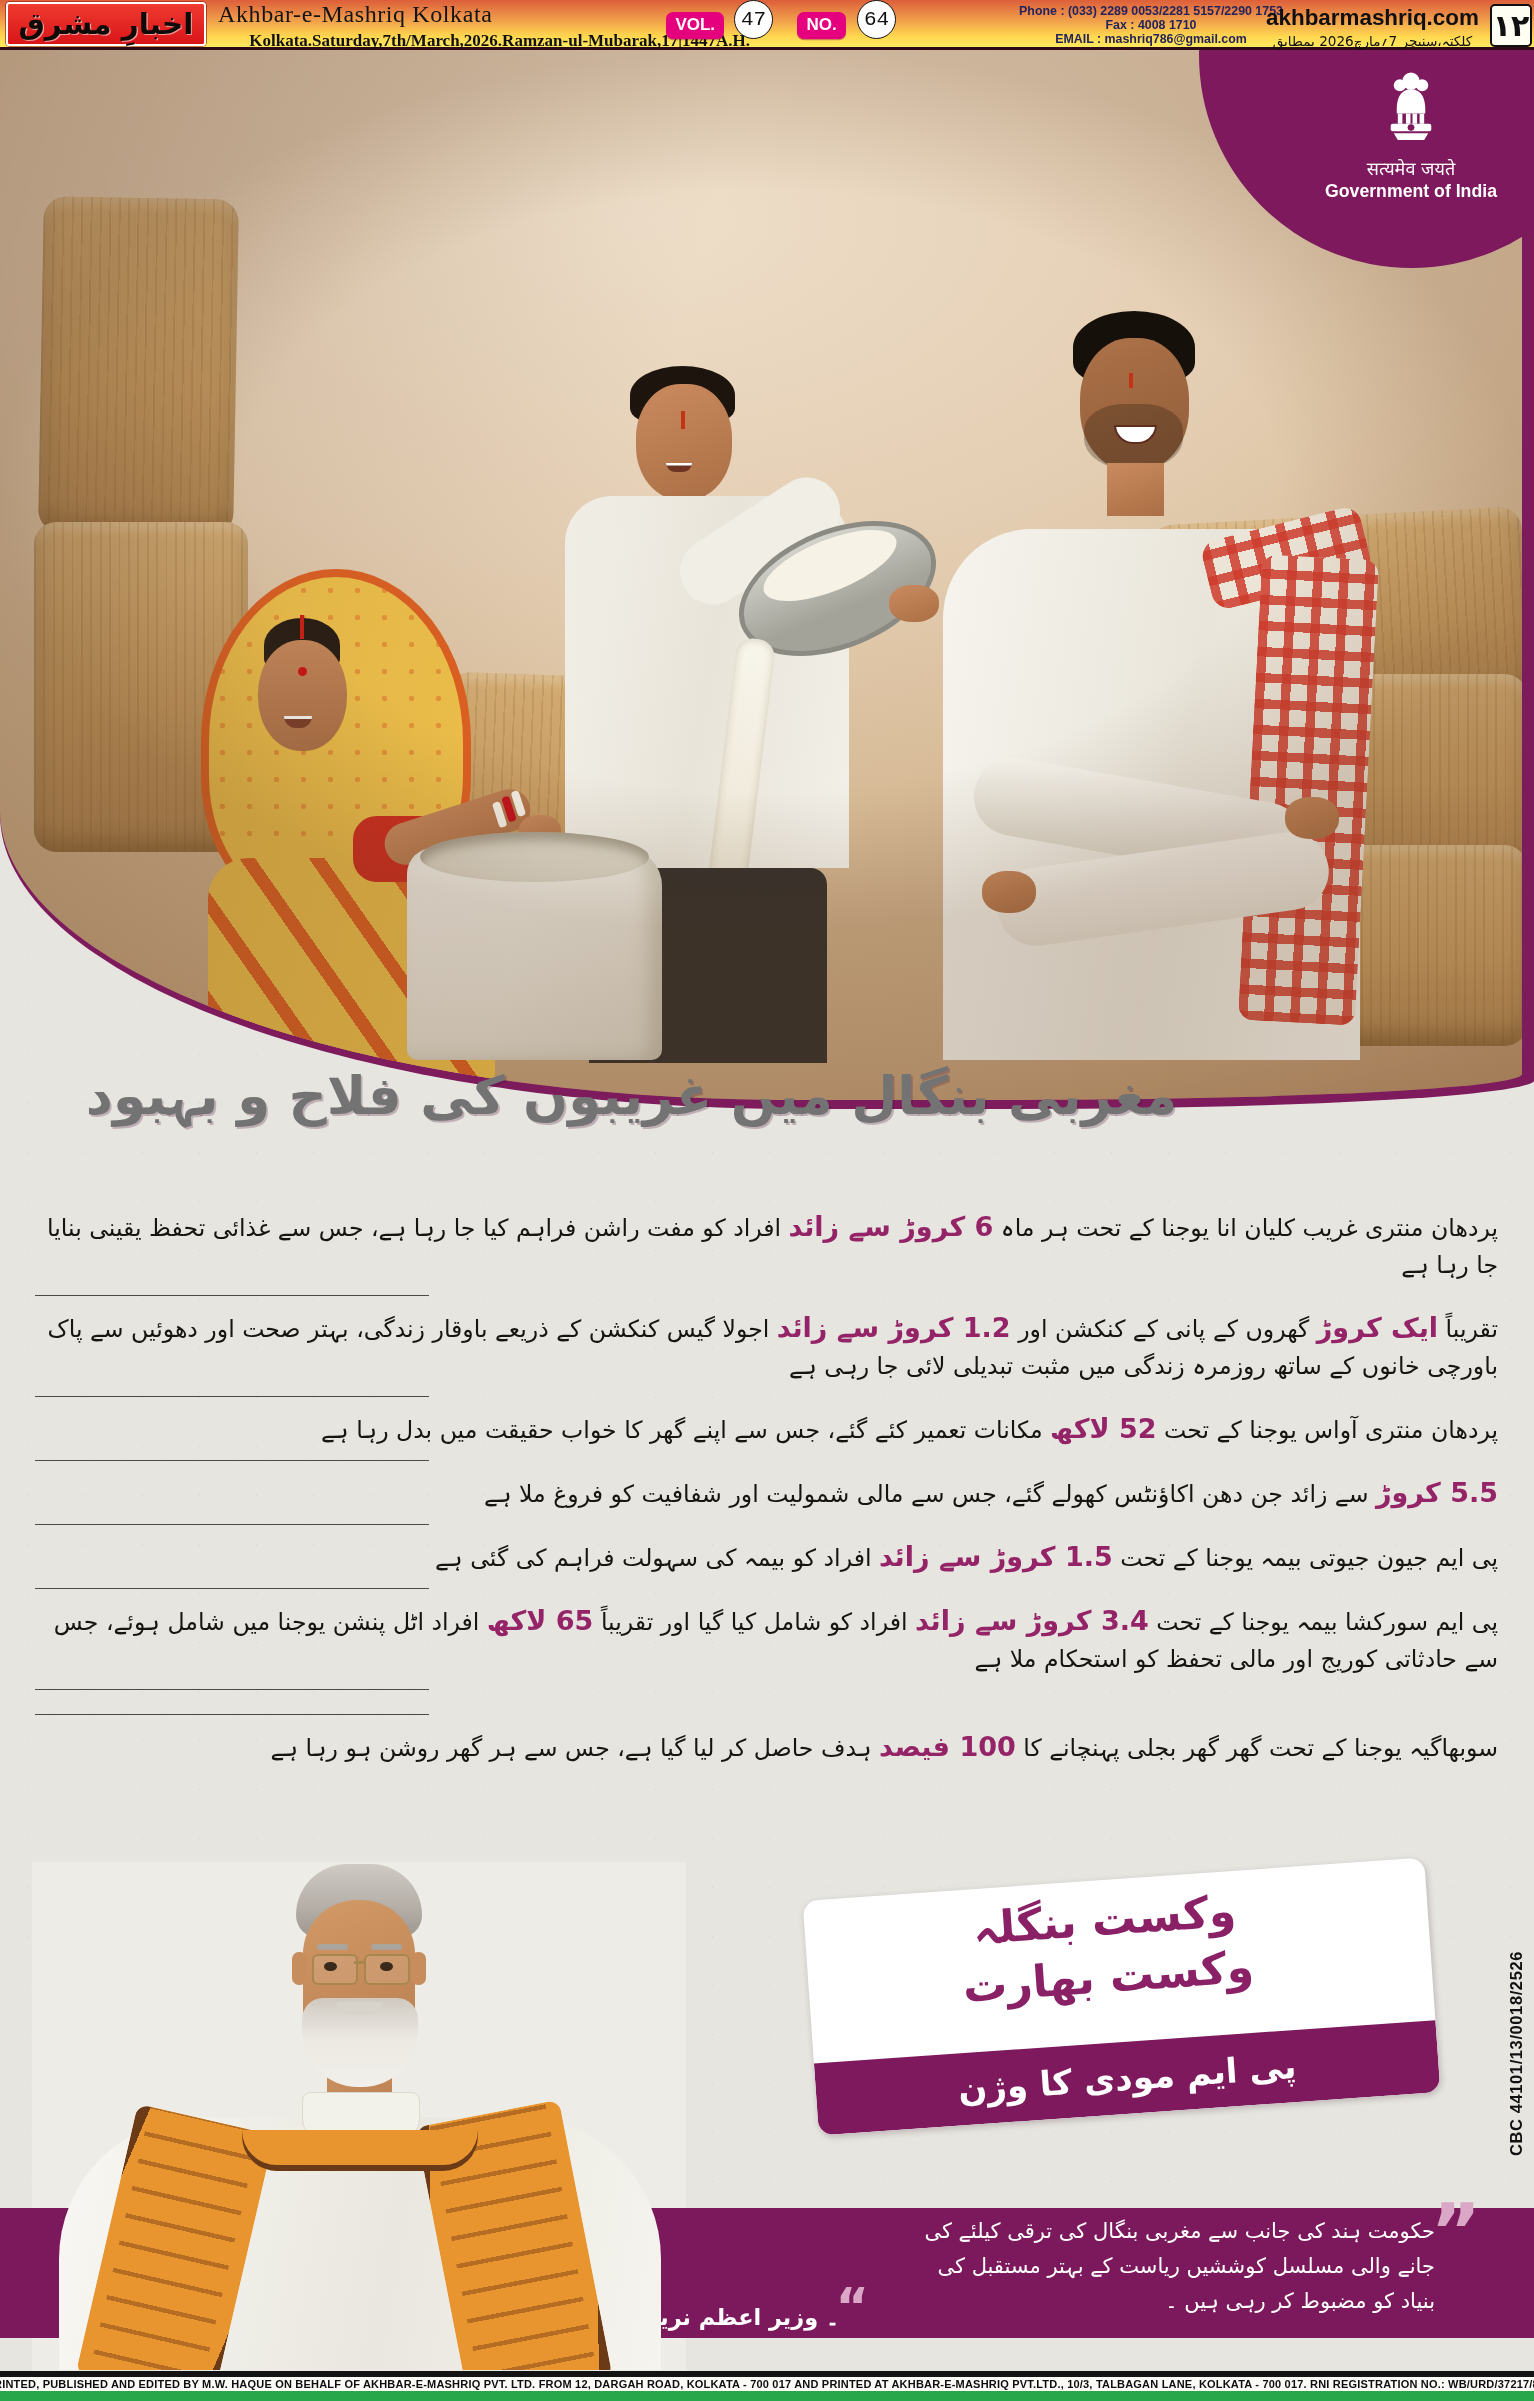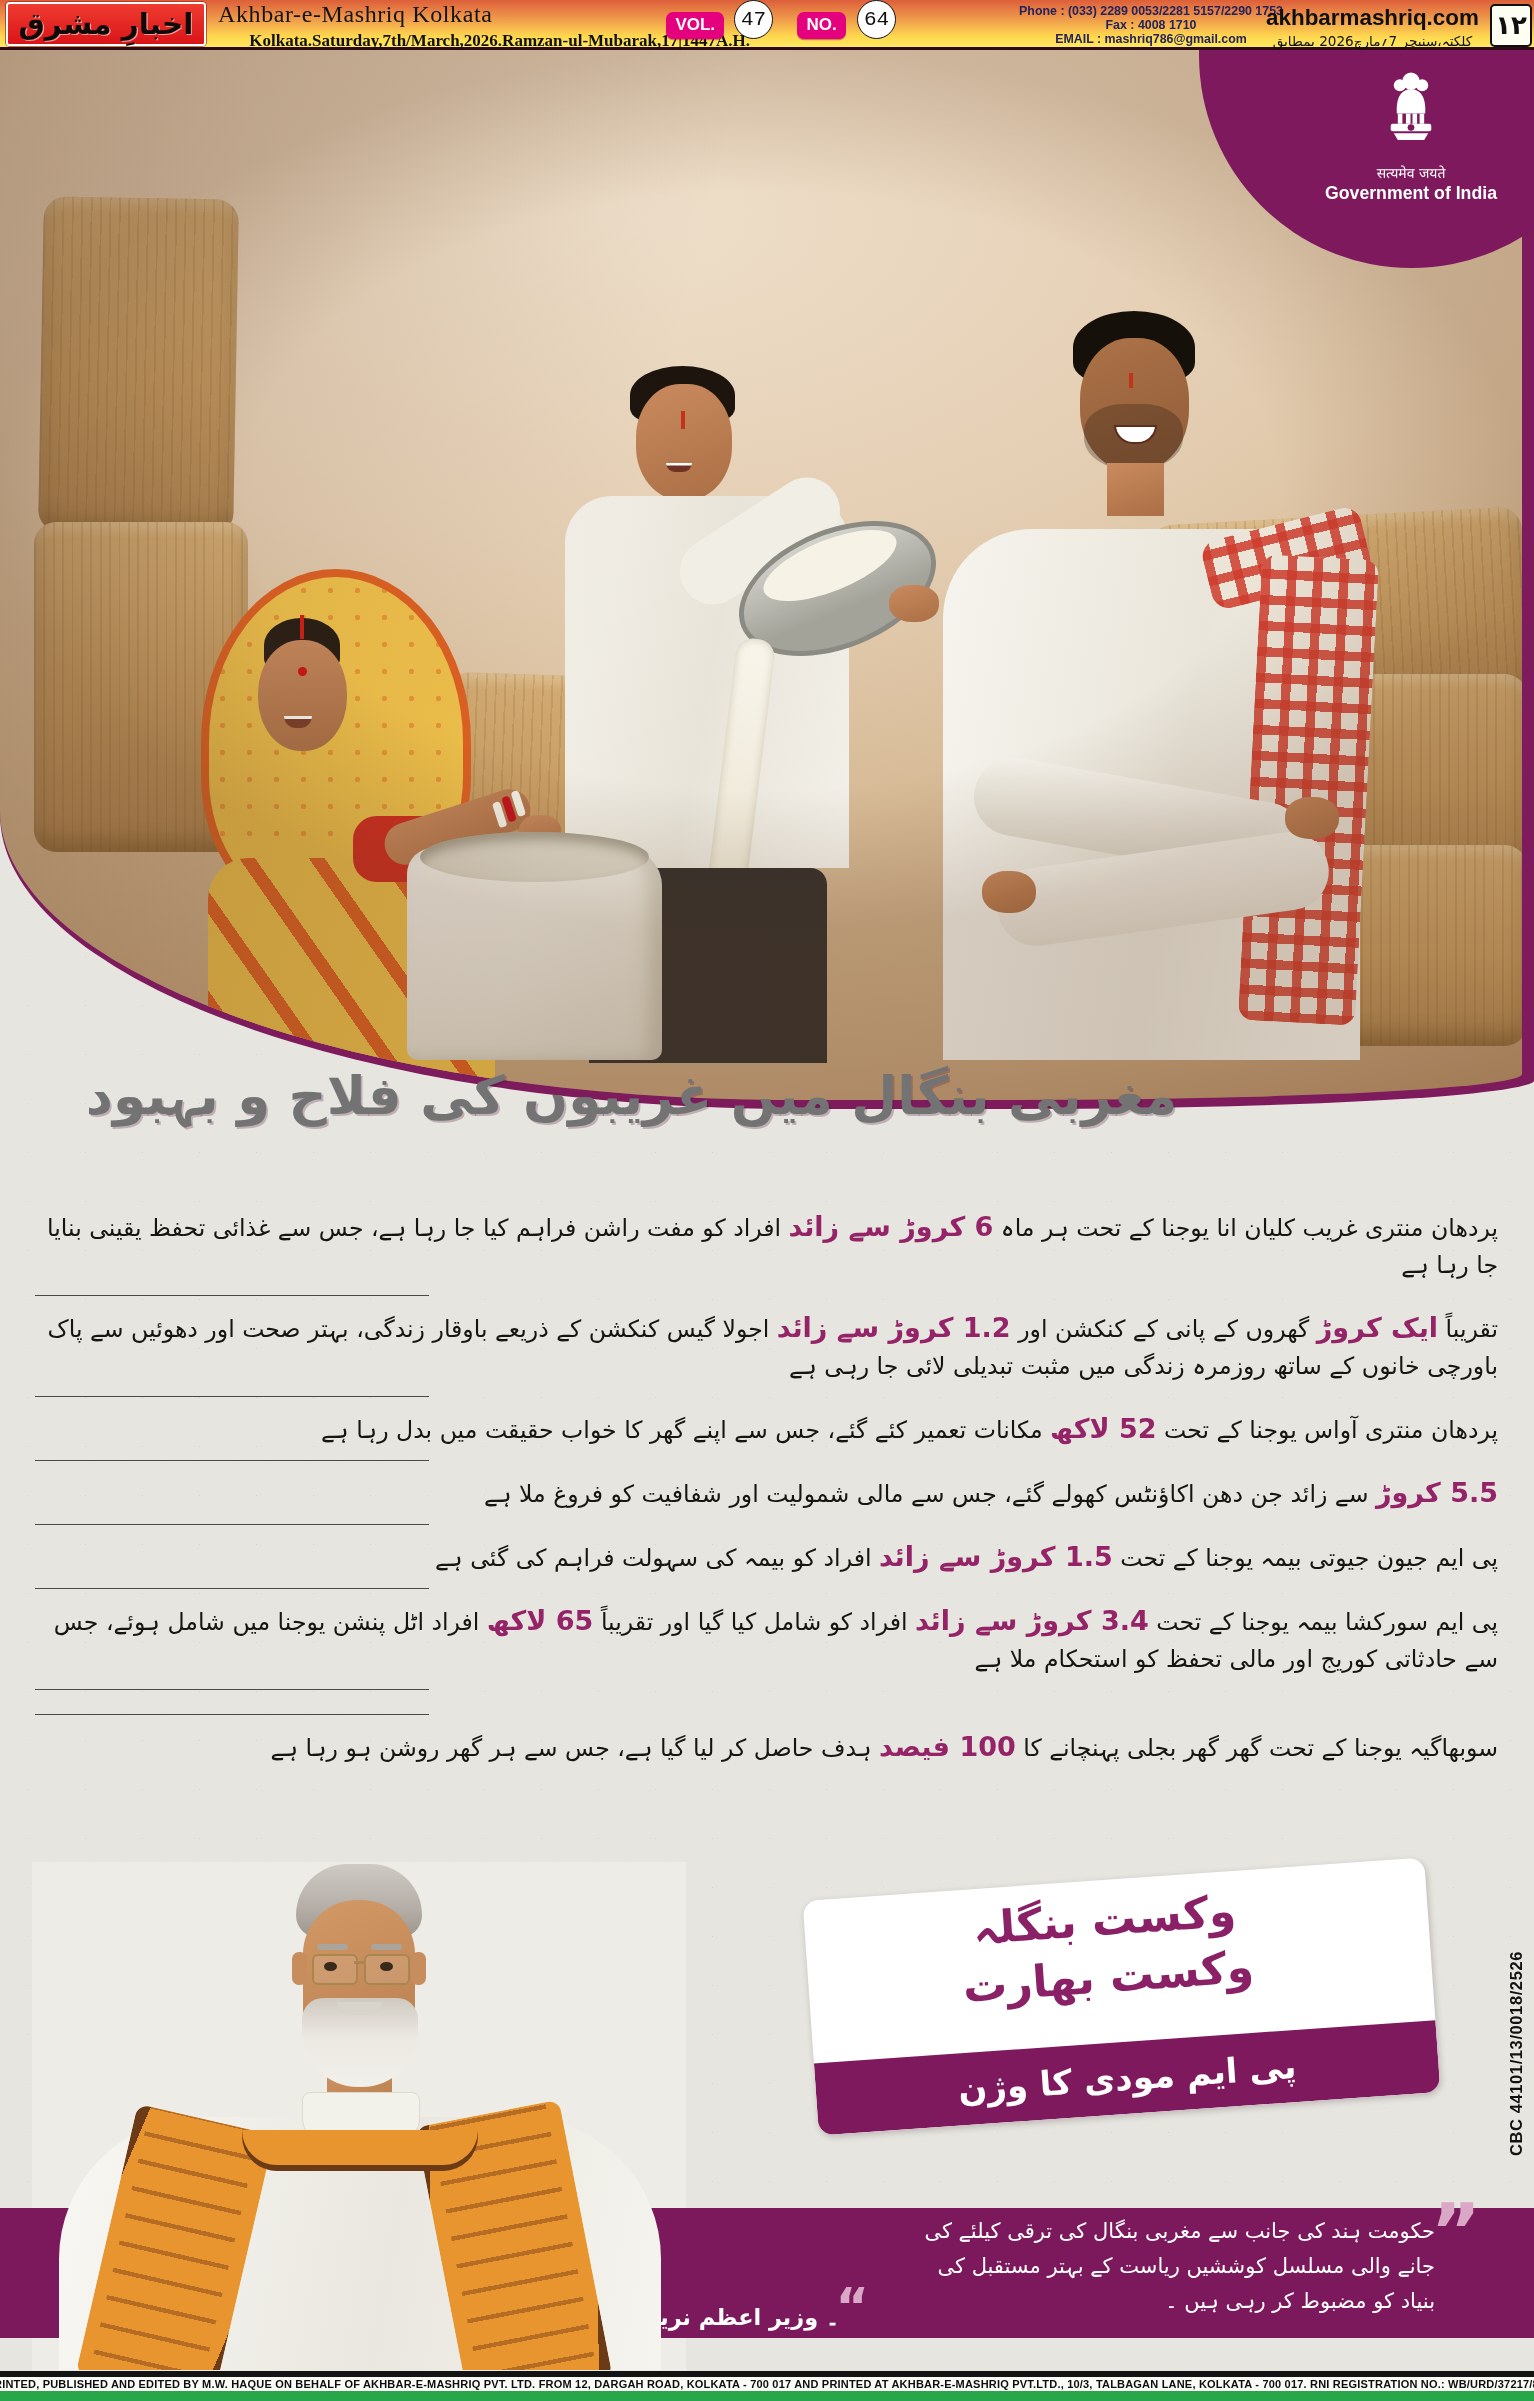--- a/index.html
+++ b/index.html
@@ -26,21 +26,21 @@
   .num-circle{top:0;width:37px;height:37px;background:#fff;border:1.8px solid #141414;border-radius:50%;
     display:flex;align-items:center;justify-content:center;font-family:Liberation Mono, monospace;
     font-size:21px;color:#111;}
   #contact-block{left:962px;top:3.5px;width:378px;text-align:center;color:#24235c;
     font-weight:bold;font-size:12.4px;line-height:14px;font-family:"Liberation Sans",sans-serif;}
   #site-block{left:1263px;top:4.7px;width:219px;text-align:center;}
   #site-url{font-size:22.4px;font-weight:bold;color:#101010;font-family:"Liberation Sans",sans-serif;}
   #urdu-dateline{font-size:13.6px;color:#101010;direction:rtl;margin-top:2.4px;}
   #page-box{left:1490px;top:3.5px;width:38px;height:39px;background:#fffef2;border:2.4px solid #101010;
     border-radius:4.7px;display:flex;align-items:center;justify-content:center;
-    font-size:26px;font-weight:bold;color:#101010;}
+    font-size:30px;font-weight:bold;color:#101010;}
 
   
   #paper{left:0;top:50px;width:1535px;height:2321px;background-color:#e6e5df;
     background-image:radial-gradient(rgba(95,95,84,.12) 0.7px,transparent 1px),
                      radial-gradient(rgba(125,125,108,.10) 0.6px,transparent 0.9px);
     background-size:57px 49px,36px 28px;}
 
   
   #ad-clip{left:0;top:50px;width:1535px;height:1124px;overflow:hidden;}
   #photo-frame{left:0;top:0;width:1535px;height:1059px;background:#7d1b5c;
@@ -54,21 +54,21 @@
   .sack::after{content:"";position:absolute;inset:0;border-radius:22.4px;
     background:repeating-linear-gradient(90deg,rgba(110,78,36,.16) 0 1.8px,transparent 1.8px 9.4px);}
   .skin{background:linear-gradient(160deg,#c98a5e,#ab6f45);}
   .vignette{position:absolute;inset:0;
     background:radial-gradient(closest-side at 50% 42%,transparent 68%,rgba(95,58,28,.20) 100%),
                linear-gradient(105deg,rgba(110,80,55,.22),transparent 42%);}
   
   #gov-disc{left:1199px;top:-207px;width:425px;height:425px;border-radius:50%;
     background:#7d195c;z-index:3;}
   #gov-block{left:1292px;top:16.5px;width:238px;text-align:center;z-index:4;color:#fff;}
-  #gov-motto{font-size:14px;margin-top:18px;}
+  #gov-motto{font-size:18px;margin-top:11px;}
   #gov-name{font-size:17.7px;font-weight:bold;font-family:"Liberation Sans",sans-serif;margin-top:1.2px;}
 
   
   #headline{left:0;top:1065px;width:1263px;text-align:center;direction:rtl;
     font-size:53px;font-weight:bold;color:#737373;z-index:3;
     text-shadow:1.8px 2.4px 0 rgba(74,16,52,.25);}
   #body-text{left:35px;top:1208px;width:1463px;z-index:3;direction:rtl;color:#17150f;}
   #body-text .para{font-size:23.6px;line-height:37px;text-align:right;}
   #body-text .hl{color:#942368;font-weight:bold;font-size:27px;}
   #body-text .rule-wrap{height:25px;position:relative;}

